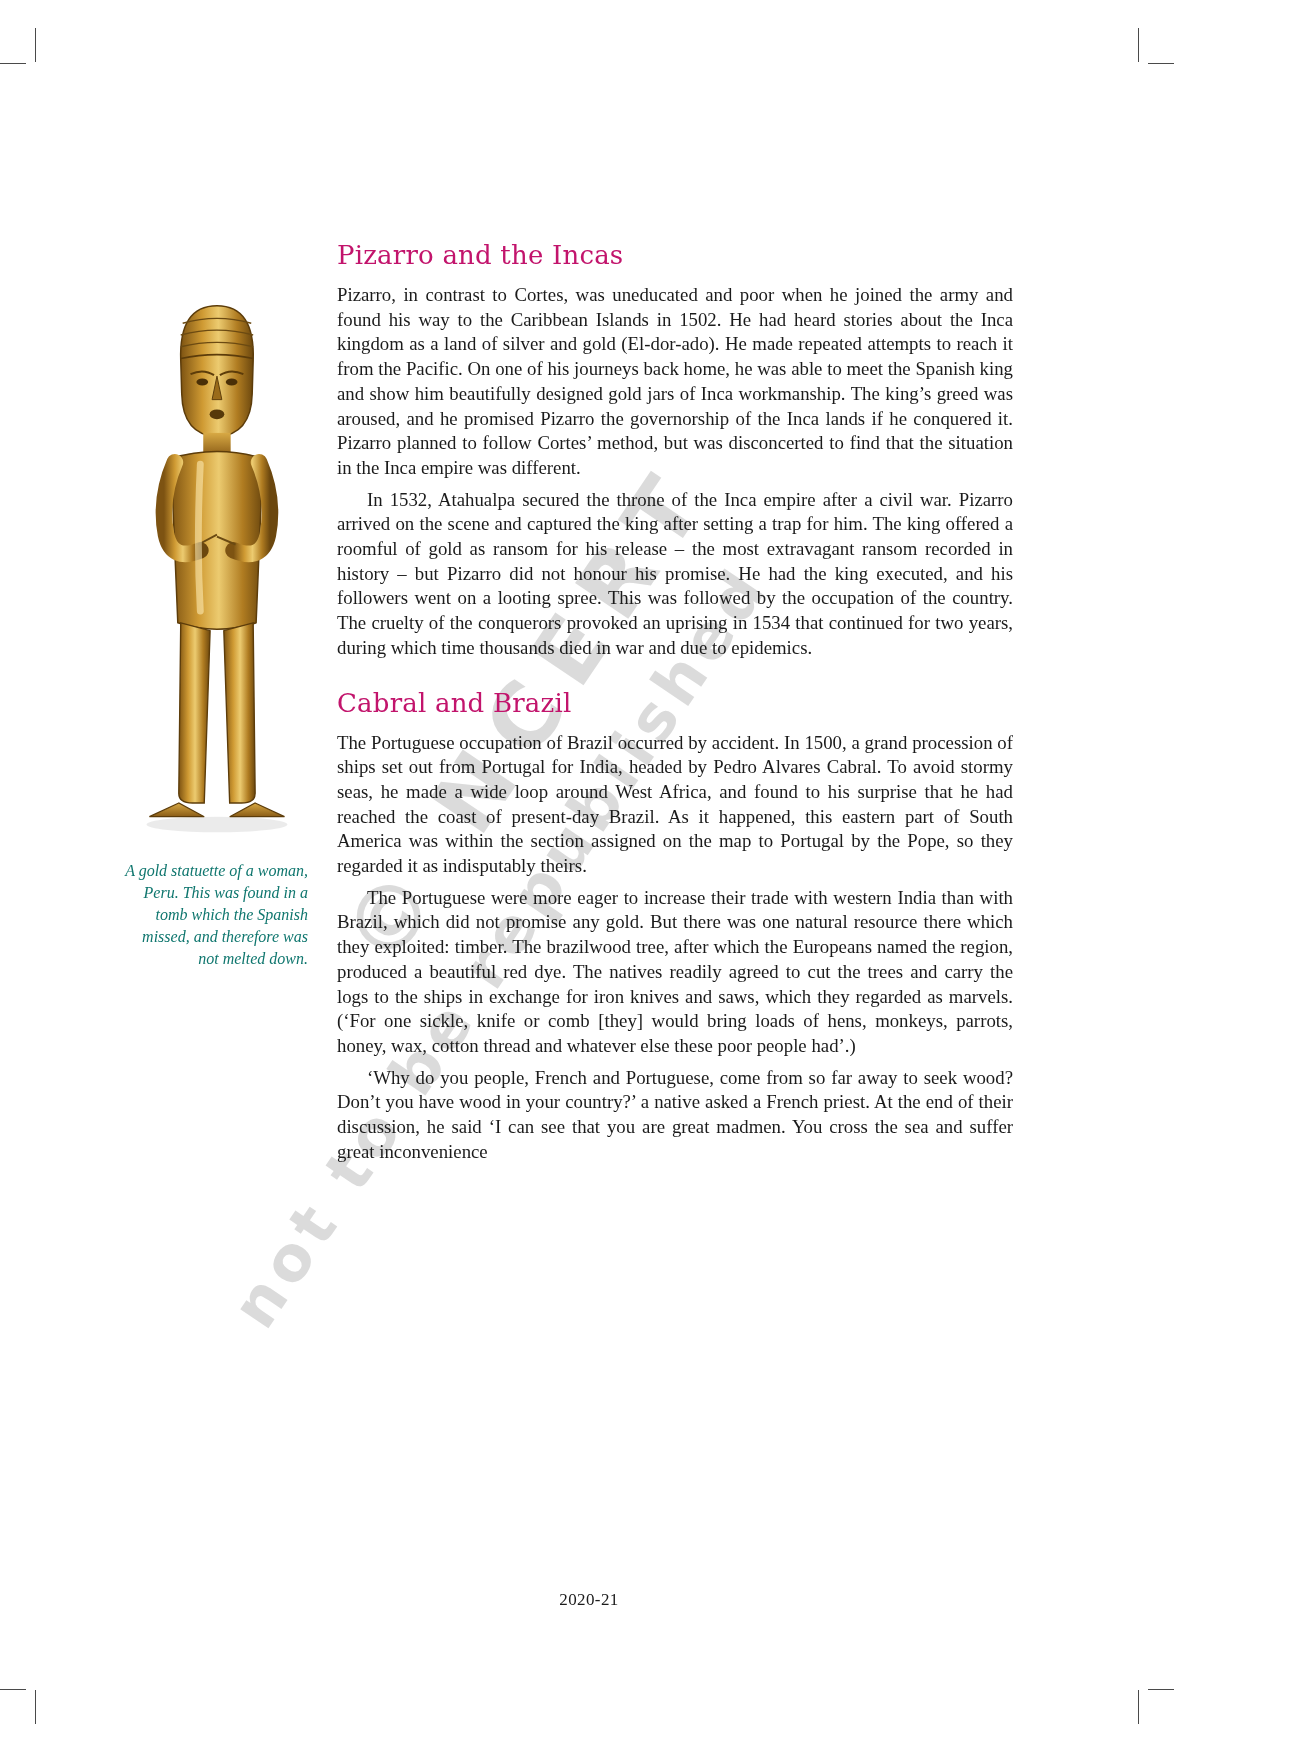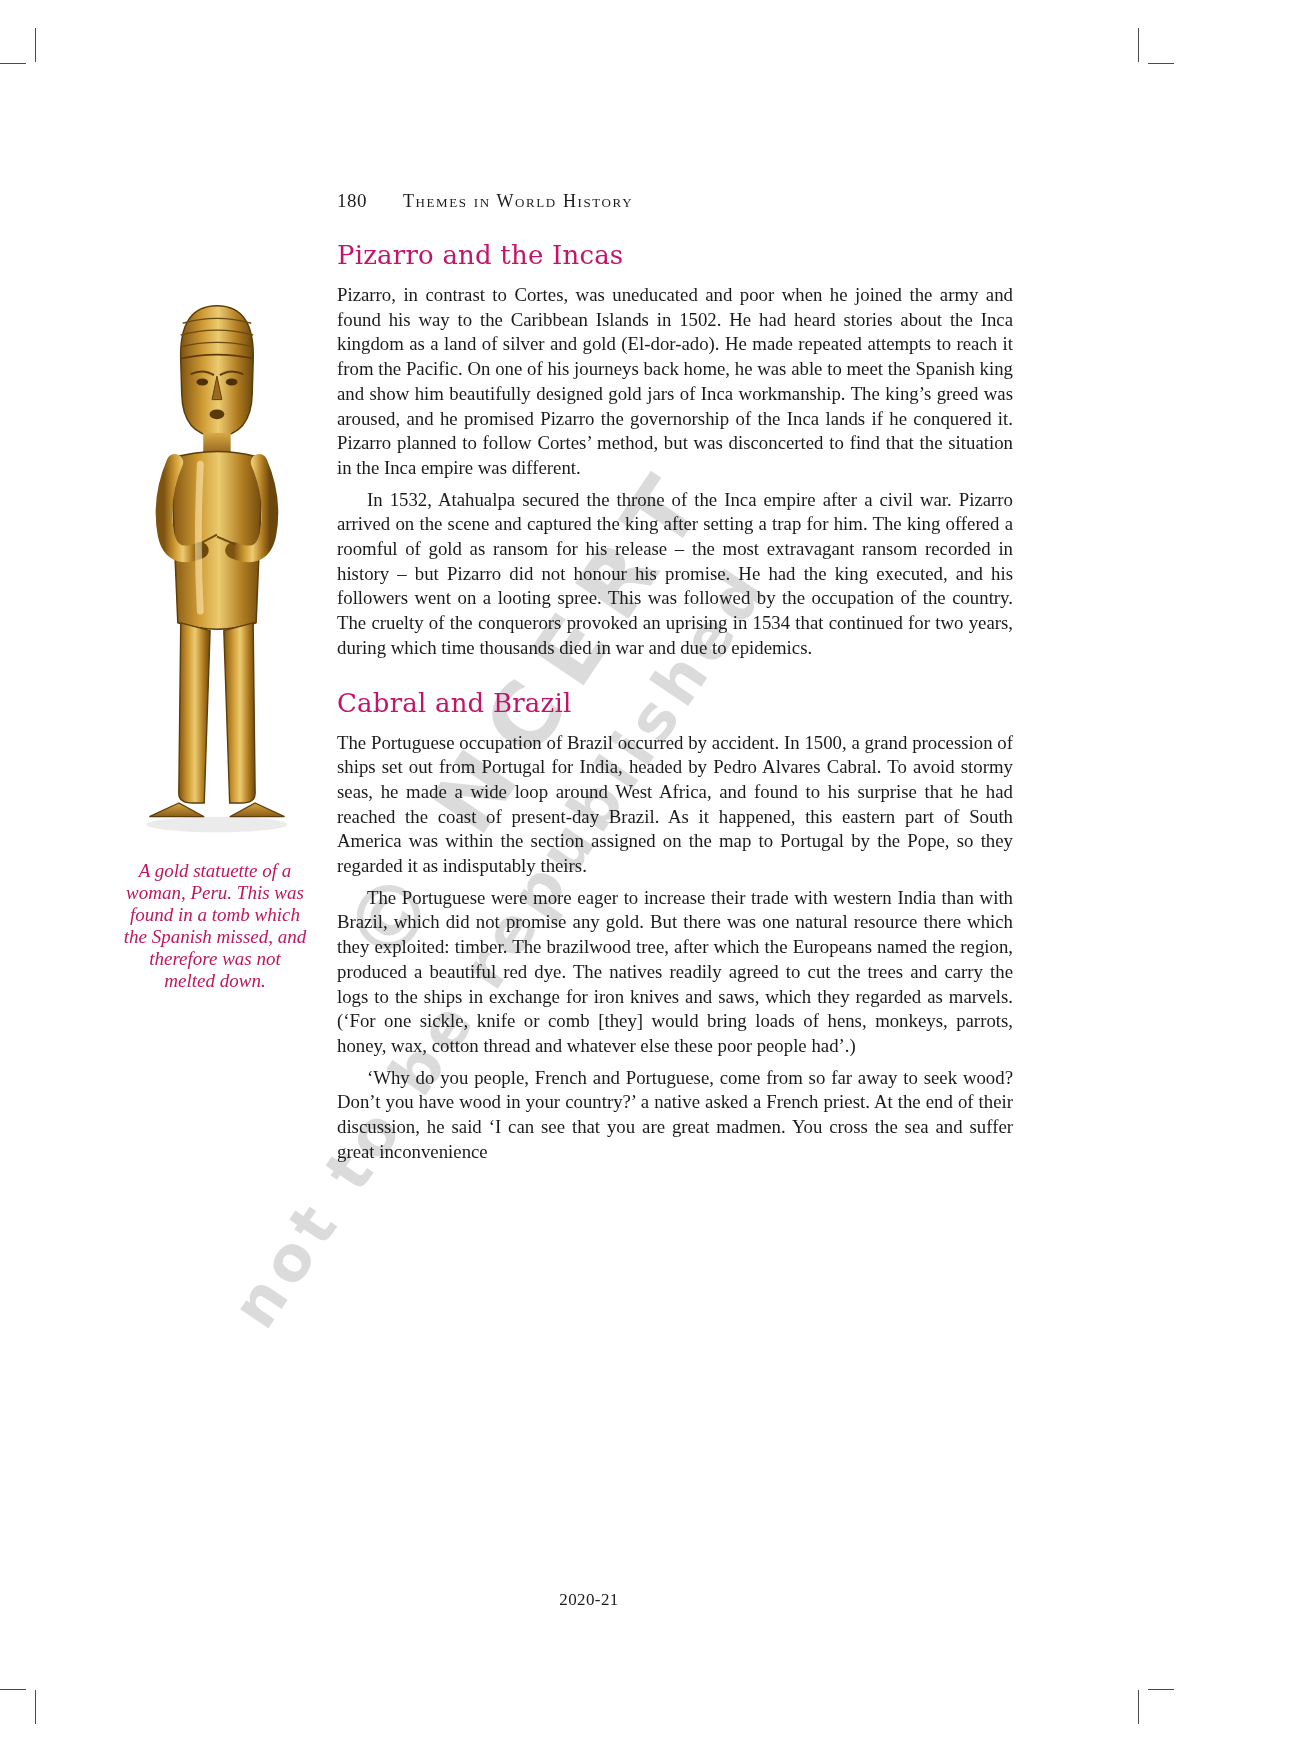--- a/index.html
+++ b/index.html
@@ -42,22 +42,22 @@
     font-variant:small-caps;
     font-size:18px;letter-spacing:1.6px;
   }
 
   
   .figure{position:absolute;left:116px;top:292px;width:198px;}
   .figure svg{display:block;margin:0 auto;}
   .caption{
     margin:16px 0 0 6px;
     font-style:italic;
-    font-size:19px;line-height:22px;
-    text-align:center;color:#be185d;
+    font-size:16px;line-height:22px;
+    text-align:right;color:#0f766e;
     width:186px;
   }
 
   
   .main{
     position:absolute;left:337px;top:240px;width:676px;
     text-align:justify;
   }
   h2.sec{
     margin:0 0 13px 0;
@@ -95,24 +95,20 @@
   <span class="crop v" style="left:35px;top:1690px;"></span>
   <span class="crop h" style="left:0px;top:1689px;"></span>
   <span class="crop v" style="left:1138px;top:1690px;"></span>
   <span class="crop h" style="left:1148px;top:1689px;"></span>
 
   <div class="watermark">
     <span class="wm1">© NCERT</span>
     <span class="wm2">not to be republished</span>
   </div>
 
-  <div class="runhead layer">
-    <span class="pagenum">180</span>
-    <span class="runtitle">Themes in World History</span>
-  </div>
 
   <div class="figure layer">
     <svg width="186" height="552" viewBox="0 0 190 552" aria-hidden="true">
       <defs>
         <linearGradient id="gold" x1="0" y1="0" x2="1" y2="0">
           <stop offset="0" stop-color="#7d5312"></stop>
           <stop offset="0.3" stop-color="#cf9a33"></stop>
           <stop offset="0.52" stop-color="#eccb70"></stop>
           <stop offset="0.78" stop-color="#b07c21"></stop>
           <stop offset="1" stop-color="#6b470e"></stop>

